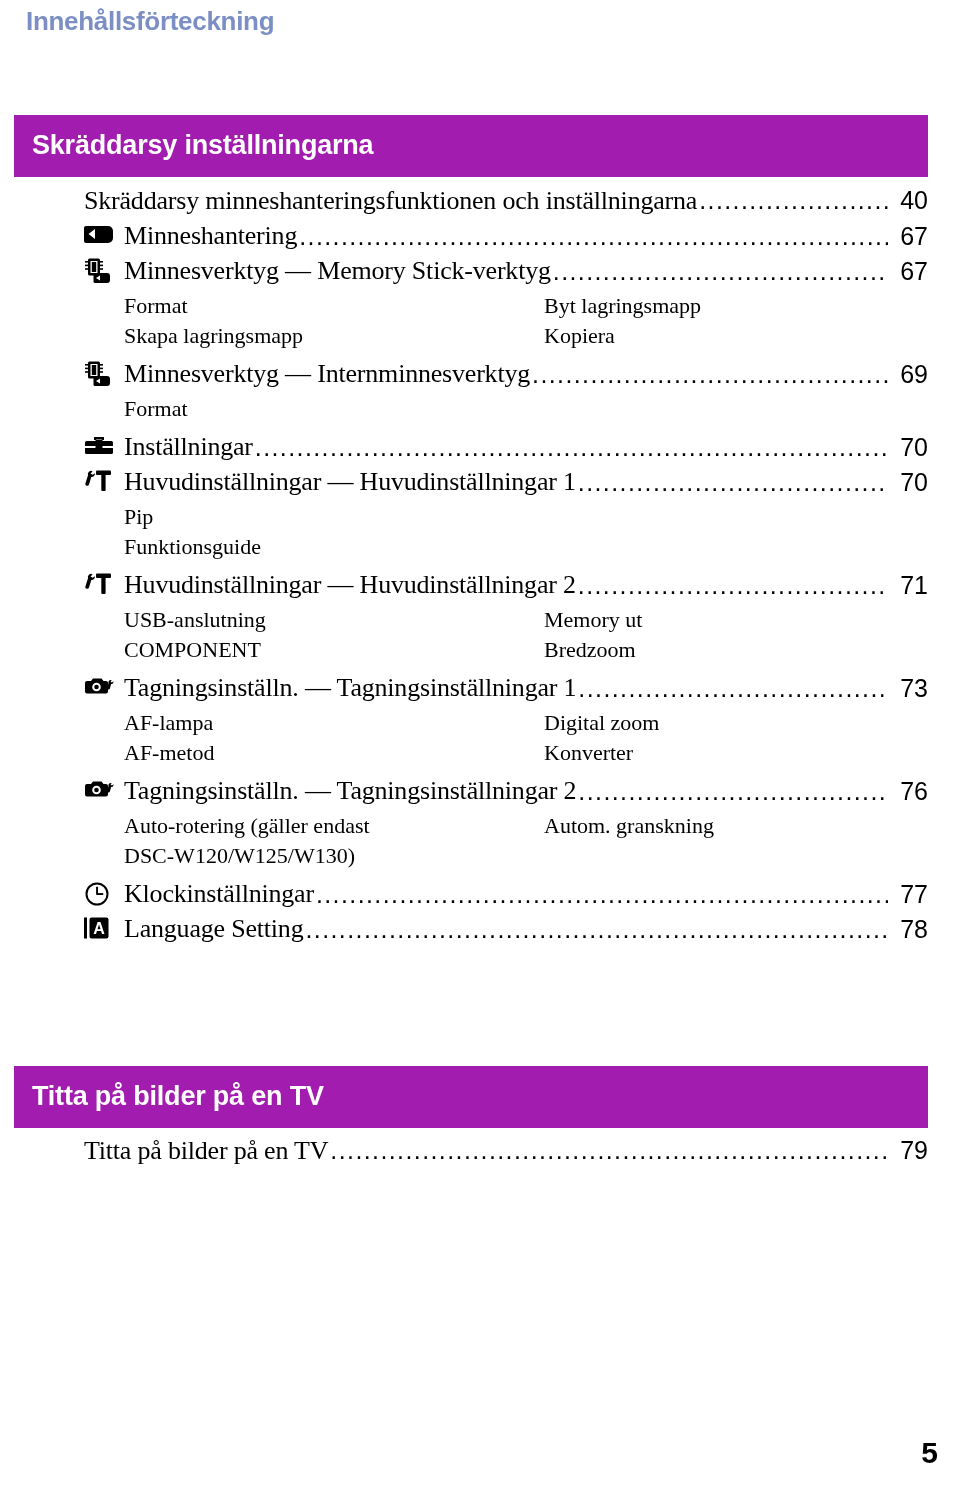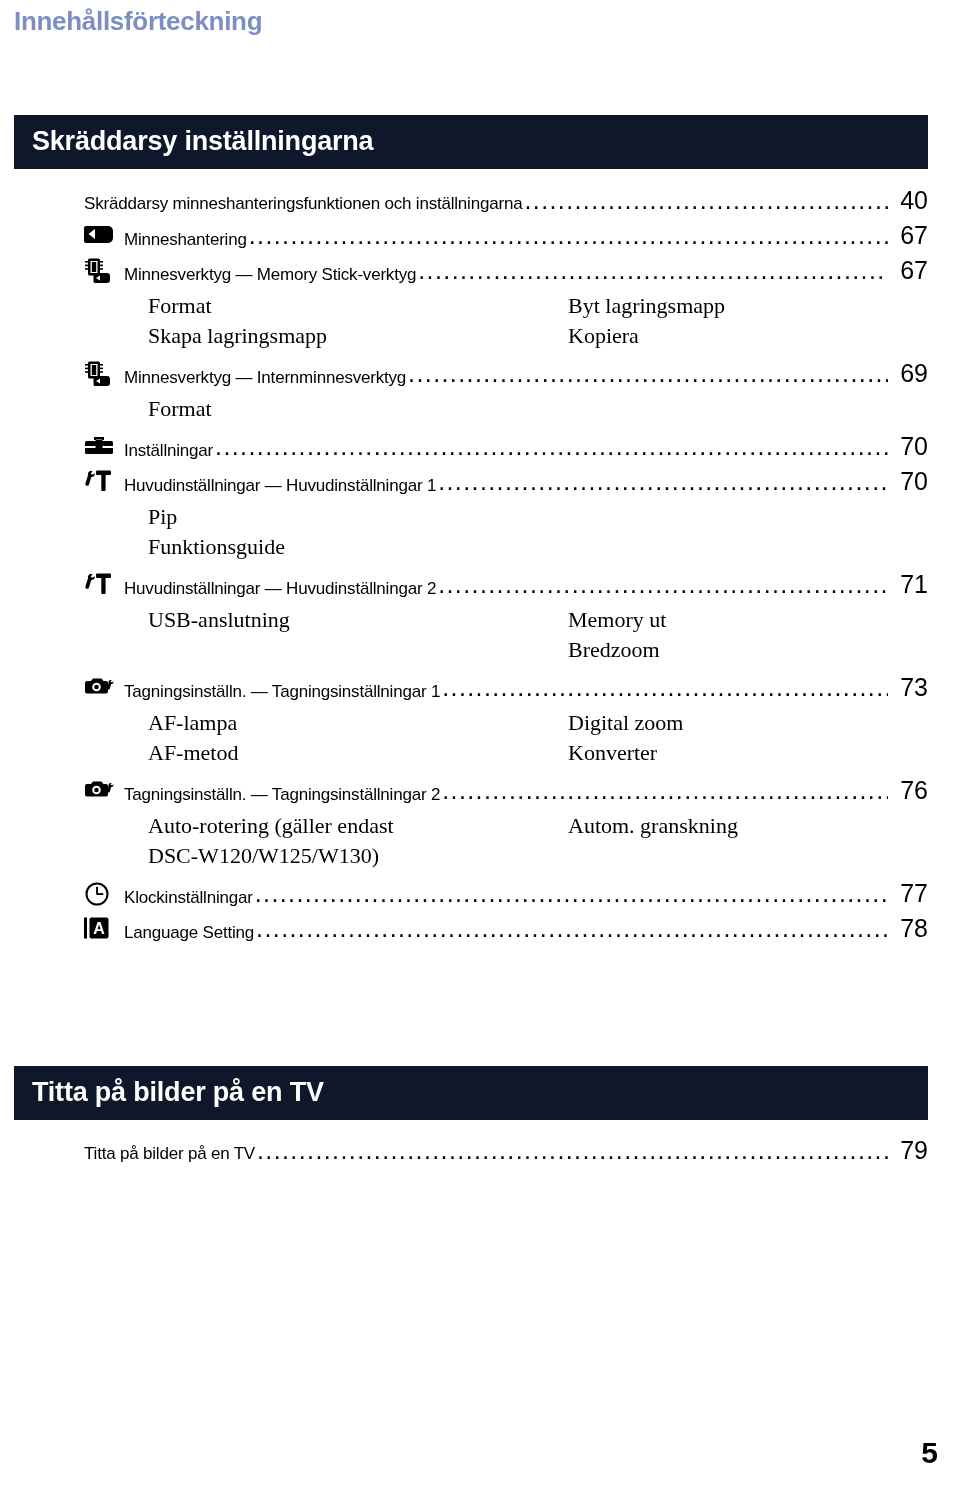--- a/index.html
+++ b/index.html
@@ -18,36 +18,36 @@
 
   .page {
     position: relative;
     width: 960px;
     height: 1490px;
   }
 
   
   .running-head {
     position: absolute;
-    left: 14px;
+    left: 26px;
     top: 6px;
     font-size: 26px;
     font-weight: bold;
     color: #7b8fc4;
     letter-spacing: -0.3px;
     font-family: "Liberation Sans", sans-serif;
   }
 
   
   .banner {
     position: absolute;
     left: 14px;
     width: 914px;
-    height: 54px;
-    background: #0f172a;
+    height: 62px;
+    background: #a21caf;
     box-sizing: border-box;
   }
   .banner-text {
     position: absolute;
     left: 18px;
     top: 50%;
     transform: translateY(-52%);
     color: #ffffff;
     font-size: 27px;
     font-weight: bold;
@@ -64,23 +64,24 @@
     top: 186px;
     width: 960px;
   }
   .toc-2 {
     position: absolute;
     left: 0;
     top: 1136px;
     width: 960px;
   }
   .entry-title {
-    font-size: 17px;
+    font-size: 26px;
     white-space: nowrap;
     letter-spacing: -0.2px;
+    font-family: Liberation Serif, serif;
   }
   .leader {
     flex: 1 1 auto;
     overflow: hidden;
     white-space: nowrap;
     font-size: 25px;
     letter-spacing: 1.4px;
     margin: 0 0px 0 2px;
     color: #000;
   }
@@ -121,21 +122,21 @@
     margin-left: 124px;
     margin-right: 32px;
     font-family: "Liberation Serif", serif;
     font-size: 22px;
     line-height: 30px;
     display: flex;
   }
   .subcol {
     flex: 0 0 auto;
   }
-  .subcol.left { width: 420px; margin-left: 24px; }
+  .subcol.left { width: 420px; }
   .subcol.right { width: 400px; }
   .subitem {
     white-space: pre-line;
   }
 
   .spacer-sm { height: 8px; }
 
   
   .folio {
     position: absolute;
@@ -280,20 +281,21 @@
             </svg></span></div>
         <div class="row-body">
           <span class="entry-title">Huvudinställningar — Huvudinställningar 2</span>
           <span class="leader">................................................................................................................................................................</span>
           <span class="page-num">71</span>
         </div>
       </div>
       <div class="subgroup">
         <div class="subcol left">
           <div class="subitem">USB-anslutning</div>
+          <div class="subitem">COMPONENT</div>
         </div>
         <div class="subcol right">
           <div class="subitem">Memory ut</div>
           <div class="subitem">Bredzoom</div>
         </div>
       </div>
       <div class="spacer-sm"></div>
       <div class="row row-with-icon">
         <div class="icon-box"><span class="icon-box-inner"><svg class="icon-svg" width="32" height="22" viewBox="0 0 32 22">
               <path d="M3 6 h4 l2 -2.6 h8.5 L19.5 6 H22 a2 2 0 0 1 2 2 v8.4 a2 2 0 0 1 -2 2 H3 a2 2 0 0 1 -2 -2 V8 a2 2 0 0 1 2 -2 z" fill="#000"></path>

